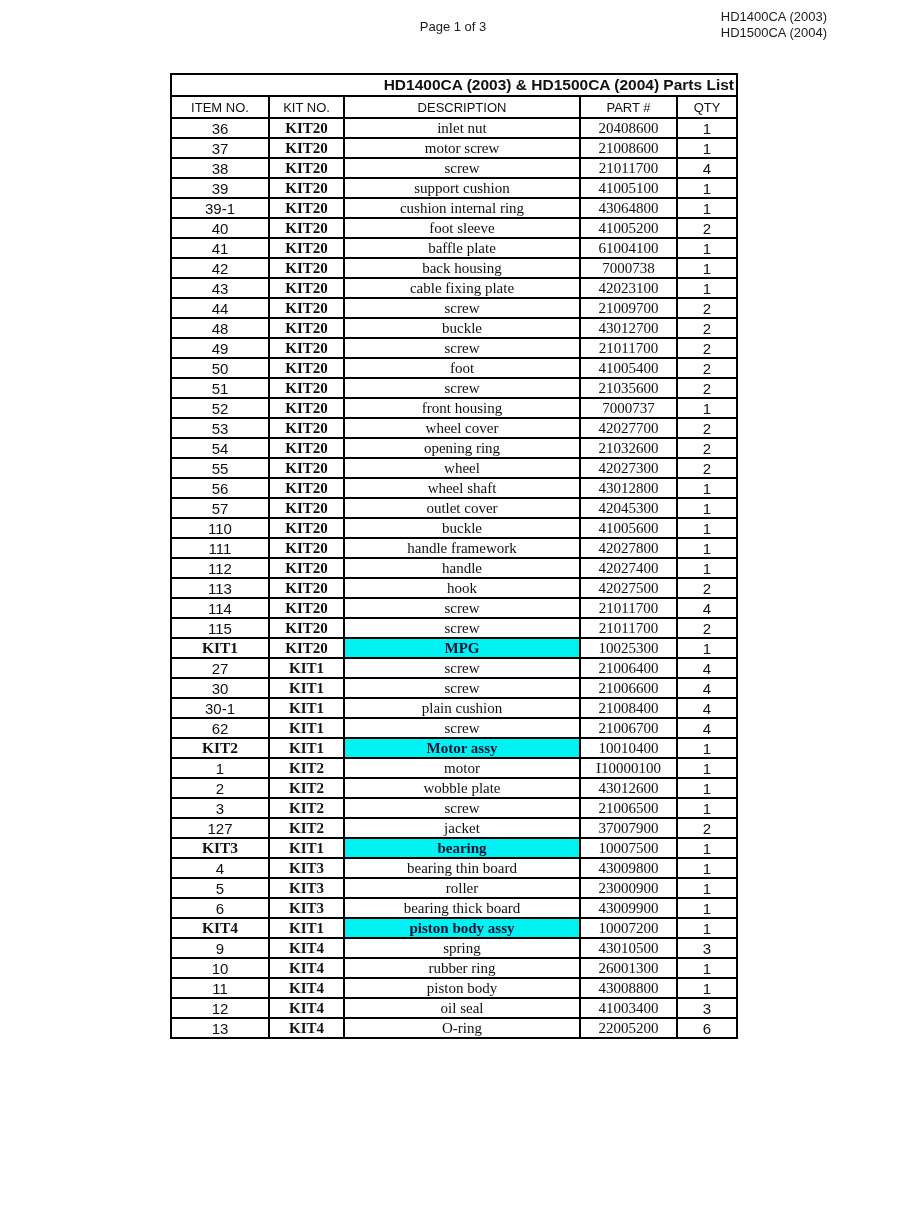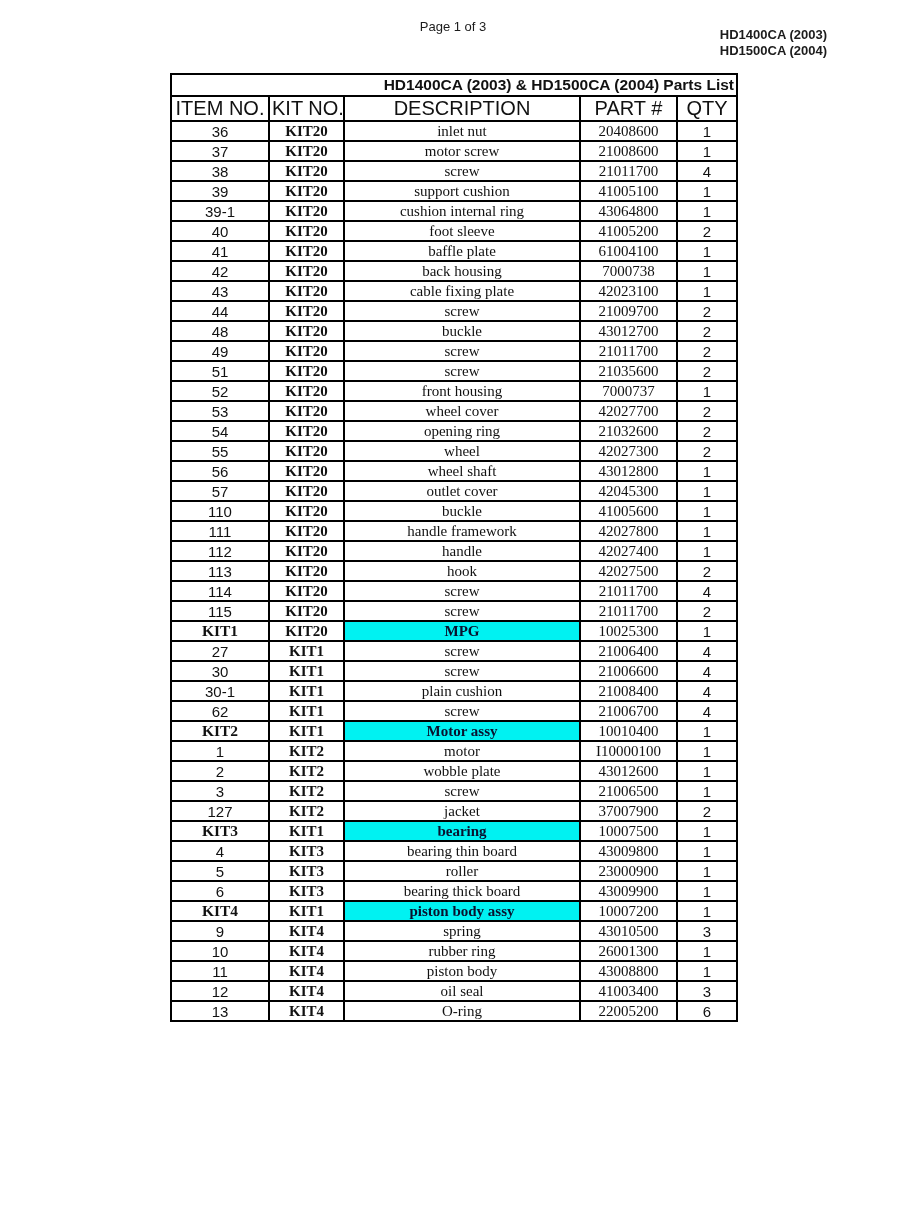--- a/index.html
+++ b/index.html
@@ -19,27 +19,26 @@
     position: absolute;
     top: 19px;
     left: 0;
     width: 906px;
     text-align: center;
     font-size: 13px;
     color: #1c1c1c;
   }
   .model-header {
     position: absolute;
-    top: 27px;
+    top: 9px;
     right: 79px;
     text-align: left;
     font-size: 13px;
     line-height: 16px;
     color: #1c1c1c;
-    font-weight: bold;
   }
   table.parts-table {
     position: absolute;
     left: 170px;
     top: 73px;
     width: 566px;
     border-collapse: collapse;
     table-layout: fixed;
     color: #111111;
   }
@@ -53,21 +52,21 @@
   }
   th.table-title {
     height: 20px;
     font-size: 15.5px;
     font-weight: bold;
     font-family: "Liberation Sans", sans-serif;
     text-align: right;
   }
   tr.col-head th {
     height: 20px;
-    font-size: 20px;
+    font-size: 13px;
     font-weight: normal;
     font-family: "Liberation Sans", sans-serif;
   }
   .parts-table tbody td {
     height: 18px;
     font-size: 15px;
   }
   td.item, td.qty {
     font-family: "Liberation Sans", sans-serif;
     font-size: 15px;
@@ -204,20 +203,27 @@
           <td class="qty">2</td>
         </tr>
         <tr>
           <td class="item">49</td>
           <td class="kit">KIT20</td>
           <td class="desc">screw</td>
           <td class="part">21011700</td>
           <td class="qty">2</td>
         </tr>
         <tr>
+          <td class="item">50</td>
+          <td class="kit">KIT20</td>
+          <td class="desc">foot</td>
+          <td class="part">41005400</td>
+          <td class="qty">2</td>
+        </tr>
+        <tr>
           <td class="item">51</td>
           <td class="kit">KIT20</td>
           <td class="desc">screw</td>
           <td class="part">21035600</td>
           <td class="qty">2</td>
         </tr>
         <tr>
           <td class="item">52</td>
           <td class="kit">KIT20</td>
           <td class="desc">front housing</td>

